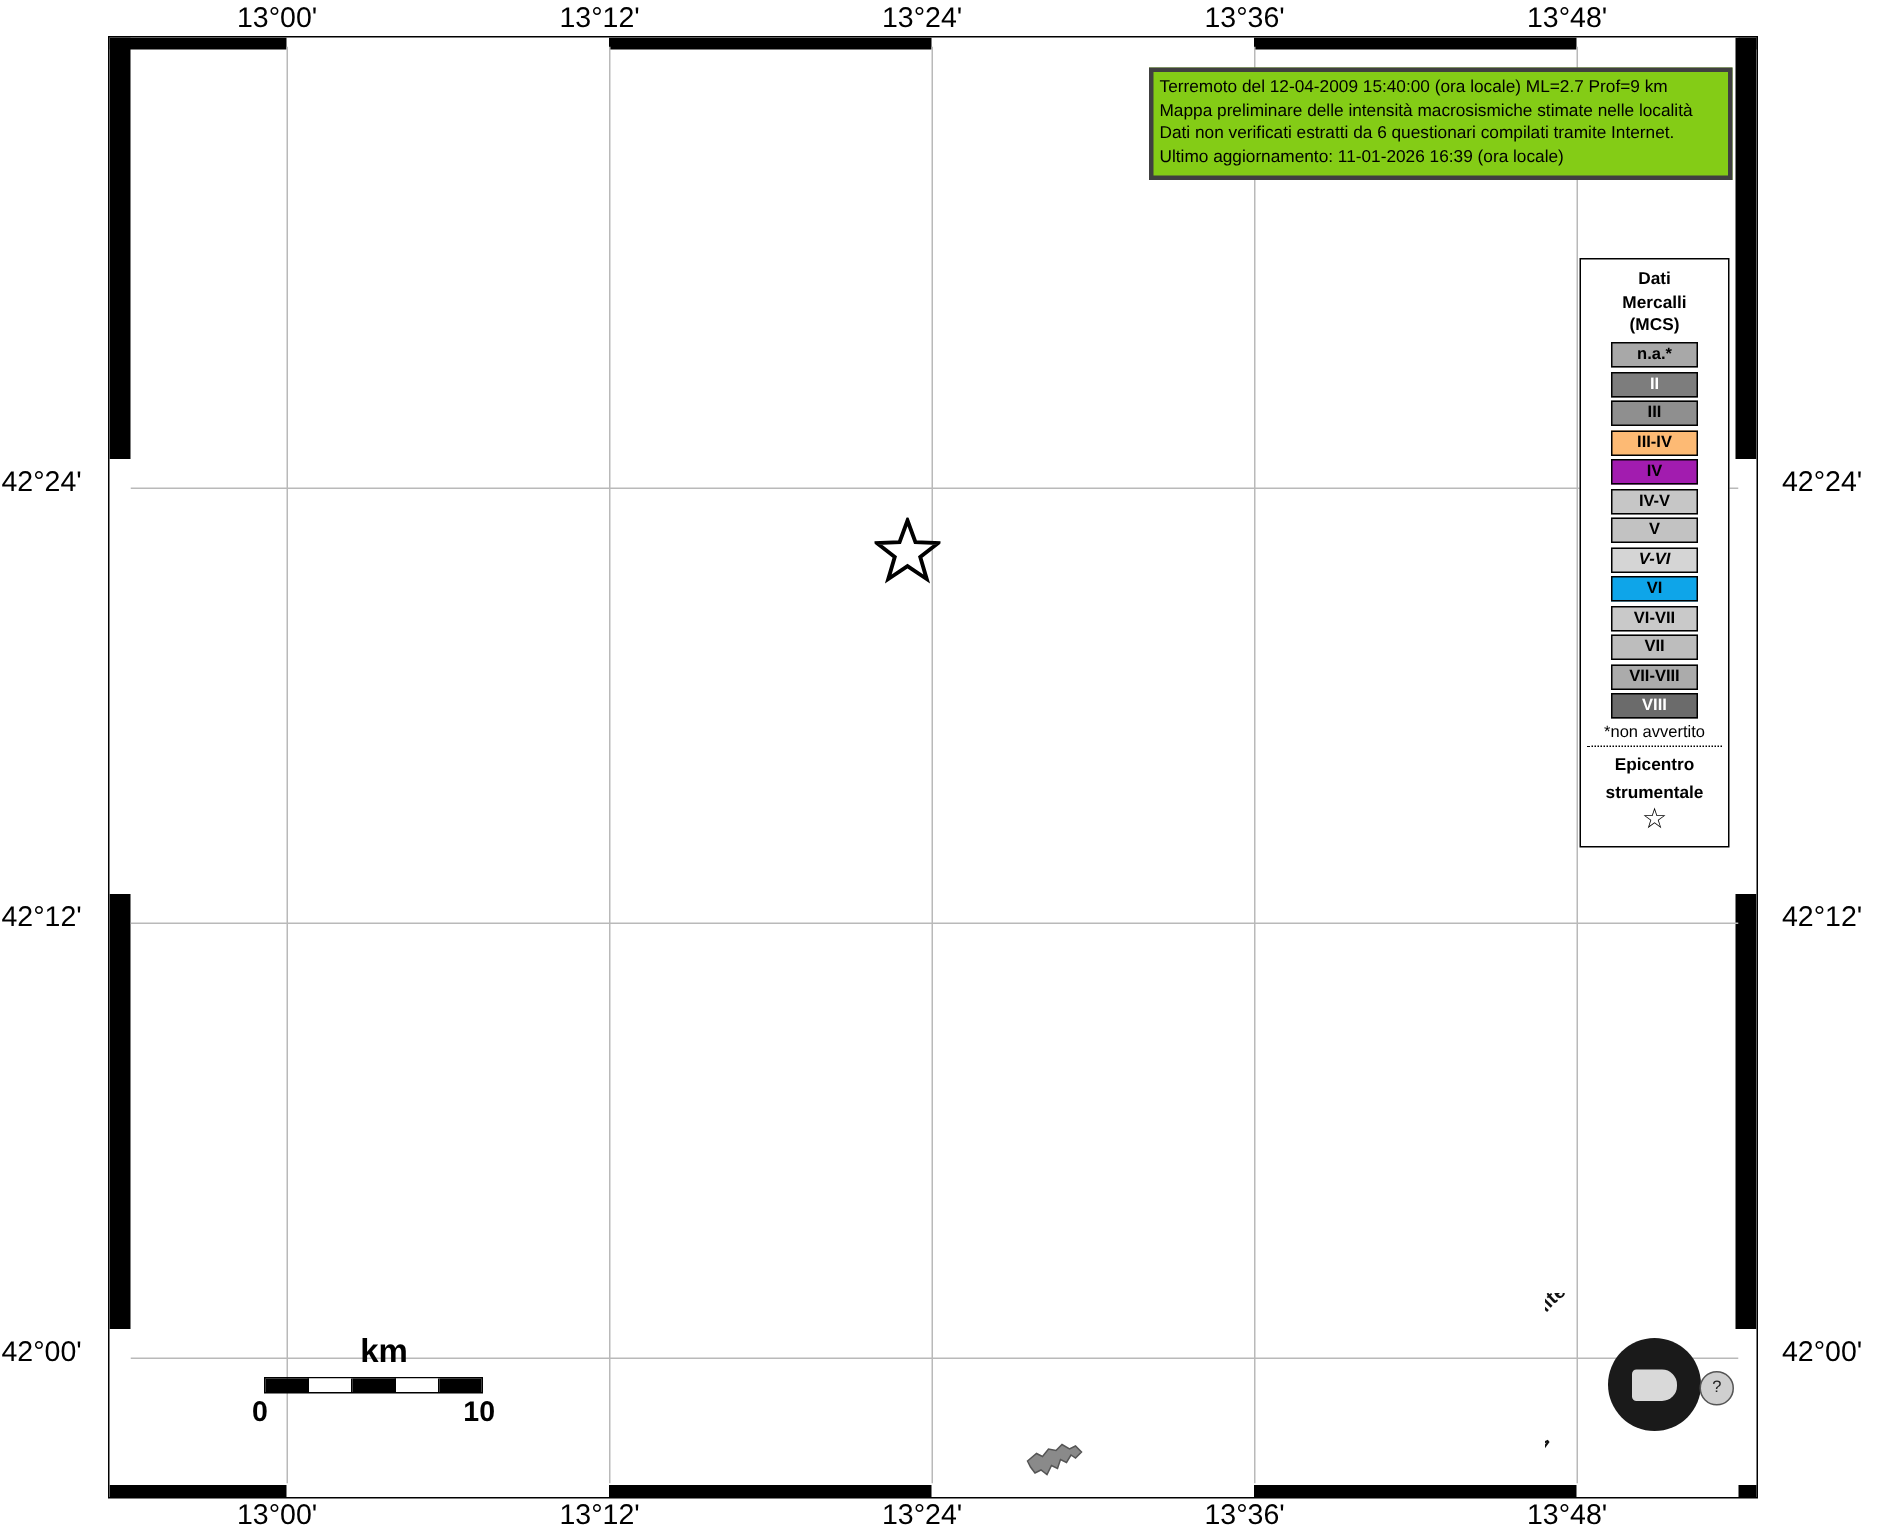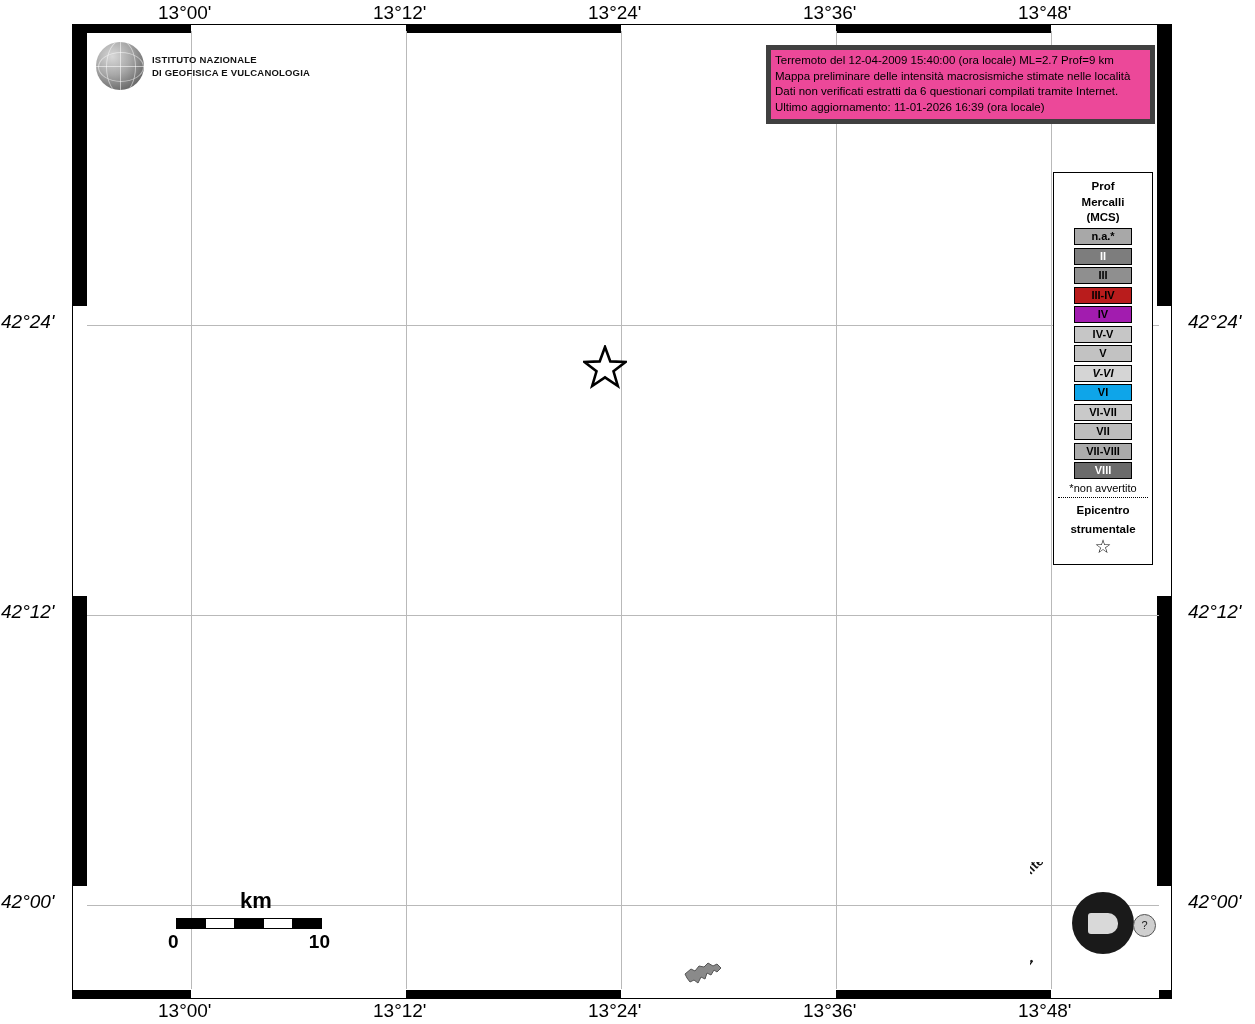--- a/index.html
+++ b/index.html
@@ -25,21 +25,21 @@
   
   .axis-label {
     position: absolute;
     font-size: 19px;
     color: #000;
     white-space: nowrap;
     font-family: "Liberation Sans", sans-serif;
   }
   .axis-top { top: 2px; }
   .axis-bottom { bottom: 2px; }
-  .axis-left, .axis-right { font-size: 19px; font-style: italic; }
+  .axis-left, .axis-right { font-size: 19px; }
 
   
   #map-frame {
     position: absolute;
     left: 72px;
     top: 24px;
     width: 1100px;
     height: 975px;
     border: 1px solid #000;
     box-sizing: border-box;
@@ -115,22 +115,22 @@
     letter-spacing: .2px;
     color: #111;
   }
 
   
   #info-box {
     position: absolute;
     left: 766px;
     top: 45px;
     width: 389px;
-    border: 5px solid #404040;
-    background: #ec4899;
+    border: 3px solid #404040;
+    background: #84cc16;
     padding: 3px 4px 4px 4px;
     box-sizing: border-box;
   }
   #info-box div {
     font-size: 11.5px;
     line-height: 15.5px;
     color: #000;
     white-space: nowrap;
   }
 
@@ -319,48 +319,38 @@
       <div class="grid-h" style="top:294px;"></div>
       <div class="grid-h" style="top:584px;"></div>
       <div class="grid-h" style="top:874px;"></div>
 
       <svg id="coast-blob" width="46" height="34" viewBox="0 0 46 34">
         <path d="M4 17 L10 12 L14 14 L18 9 L23 10 L27 6 L32 9 L36 7 L40 11 L36 15 L33 13 L30 18 L26 16 L24 22 L20 20 L17 26 L13 23 L9 25 L6 21 Z" fill="#8a8a8a" stroke="#555" stroke-width="1"></path>
       </svg>
     </div>
   </div>
 
-  <div id="ingv-logo">
-    <div class="globe">
-      <div class="globe-mer" style="left:10px; top:-2px; width:28px; height:52px;"></div>
-      <div class="globe-mer" style="left:2px; top:10px; width:44px; height:28px;"></div>
-    </div>
-    <div class="txt">
-      <div>ISTITUTO NAZIONALE</div>
-      <div>DI GEOFISICA E VULCANOLOGIA</div>
-    </div>
-  </div>
 
   <div id="info-box">
     <div>Terremoto del 12-04-2009 15:40:00 (ora locale) ML=2.7 Prof=9 km</div>
     <div>Mappa preliminare delle intensità macrosismiche stimate nelle località</div>
     <div>Dati non verificati estratti da 6 questionari compilati tramite Internet.</div>
     <div>Ultimo aggiornamento: 11-01-2026 16:39 (ora locale)</div>
   </div>
 
   <div id="legend">
-    <div class="title">Prof</div>
+    <div class="title">Dati</div>
     <div class="title">Mercalli</div>
     <div class="title">(MCS)</div>
 
     <div id="legend-items">
         <div class="legend-swatch" style="background: rgb(168, 168, 168);">n.a.*</div>
         <div class="legend-swatch" style="background: rgb(125, 125, 125); color: rgb(255, 255, 255);">II</div>
         <div class="legend-swatch" style="background: rgb(143, 143, 143);">III</div>
-        <div class="legend-swatch" style="background: #b91c1c;">III-IV</div>
+        <div class="legend-swatch" style="background: #fdba74;">III-IV</div>
         <div class="legend-swatch" style="background: #a21caf;">IV</div>
         <div class="legend-swatch" style="background: rgb(198, 198, 198);">IV-V</div>
         <div class="legend-swatch" style="background: rgb(194, 194, 194);">V</div>
         <div class="legend-swatch" style="background: rgb(213, 213, 213); font-style: italic;">V-VI</div>
         <div class="legend-swatch" style="background: #0ea5e9;">VI</div>
         <div class="legend-swatch" style="background: rgb(201, 201, 201);">VI-VII</div>
         <div class="legend-swatch" style="background: rgb(189, 189, 189);">VII</div>
         <div class="legend-swatch" style="background: rgb(171, 171, 171);">VII-VIII</div>
         <div class="legend-swatch" style="background: rgb(107, 107, 107); color: rgb(255, 255, 255);">VIII</div>
       </div>

